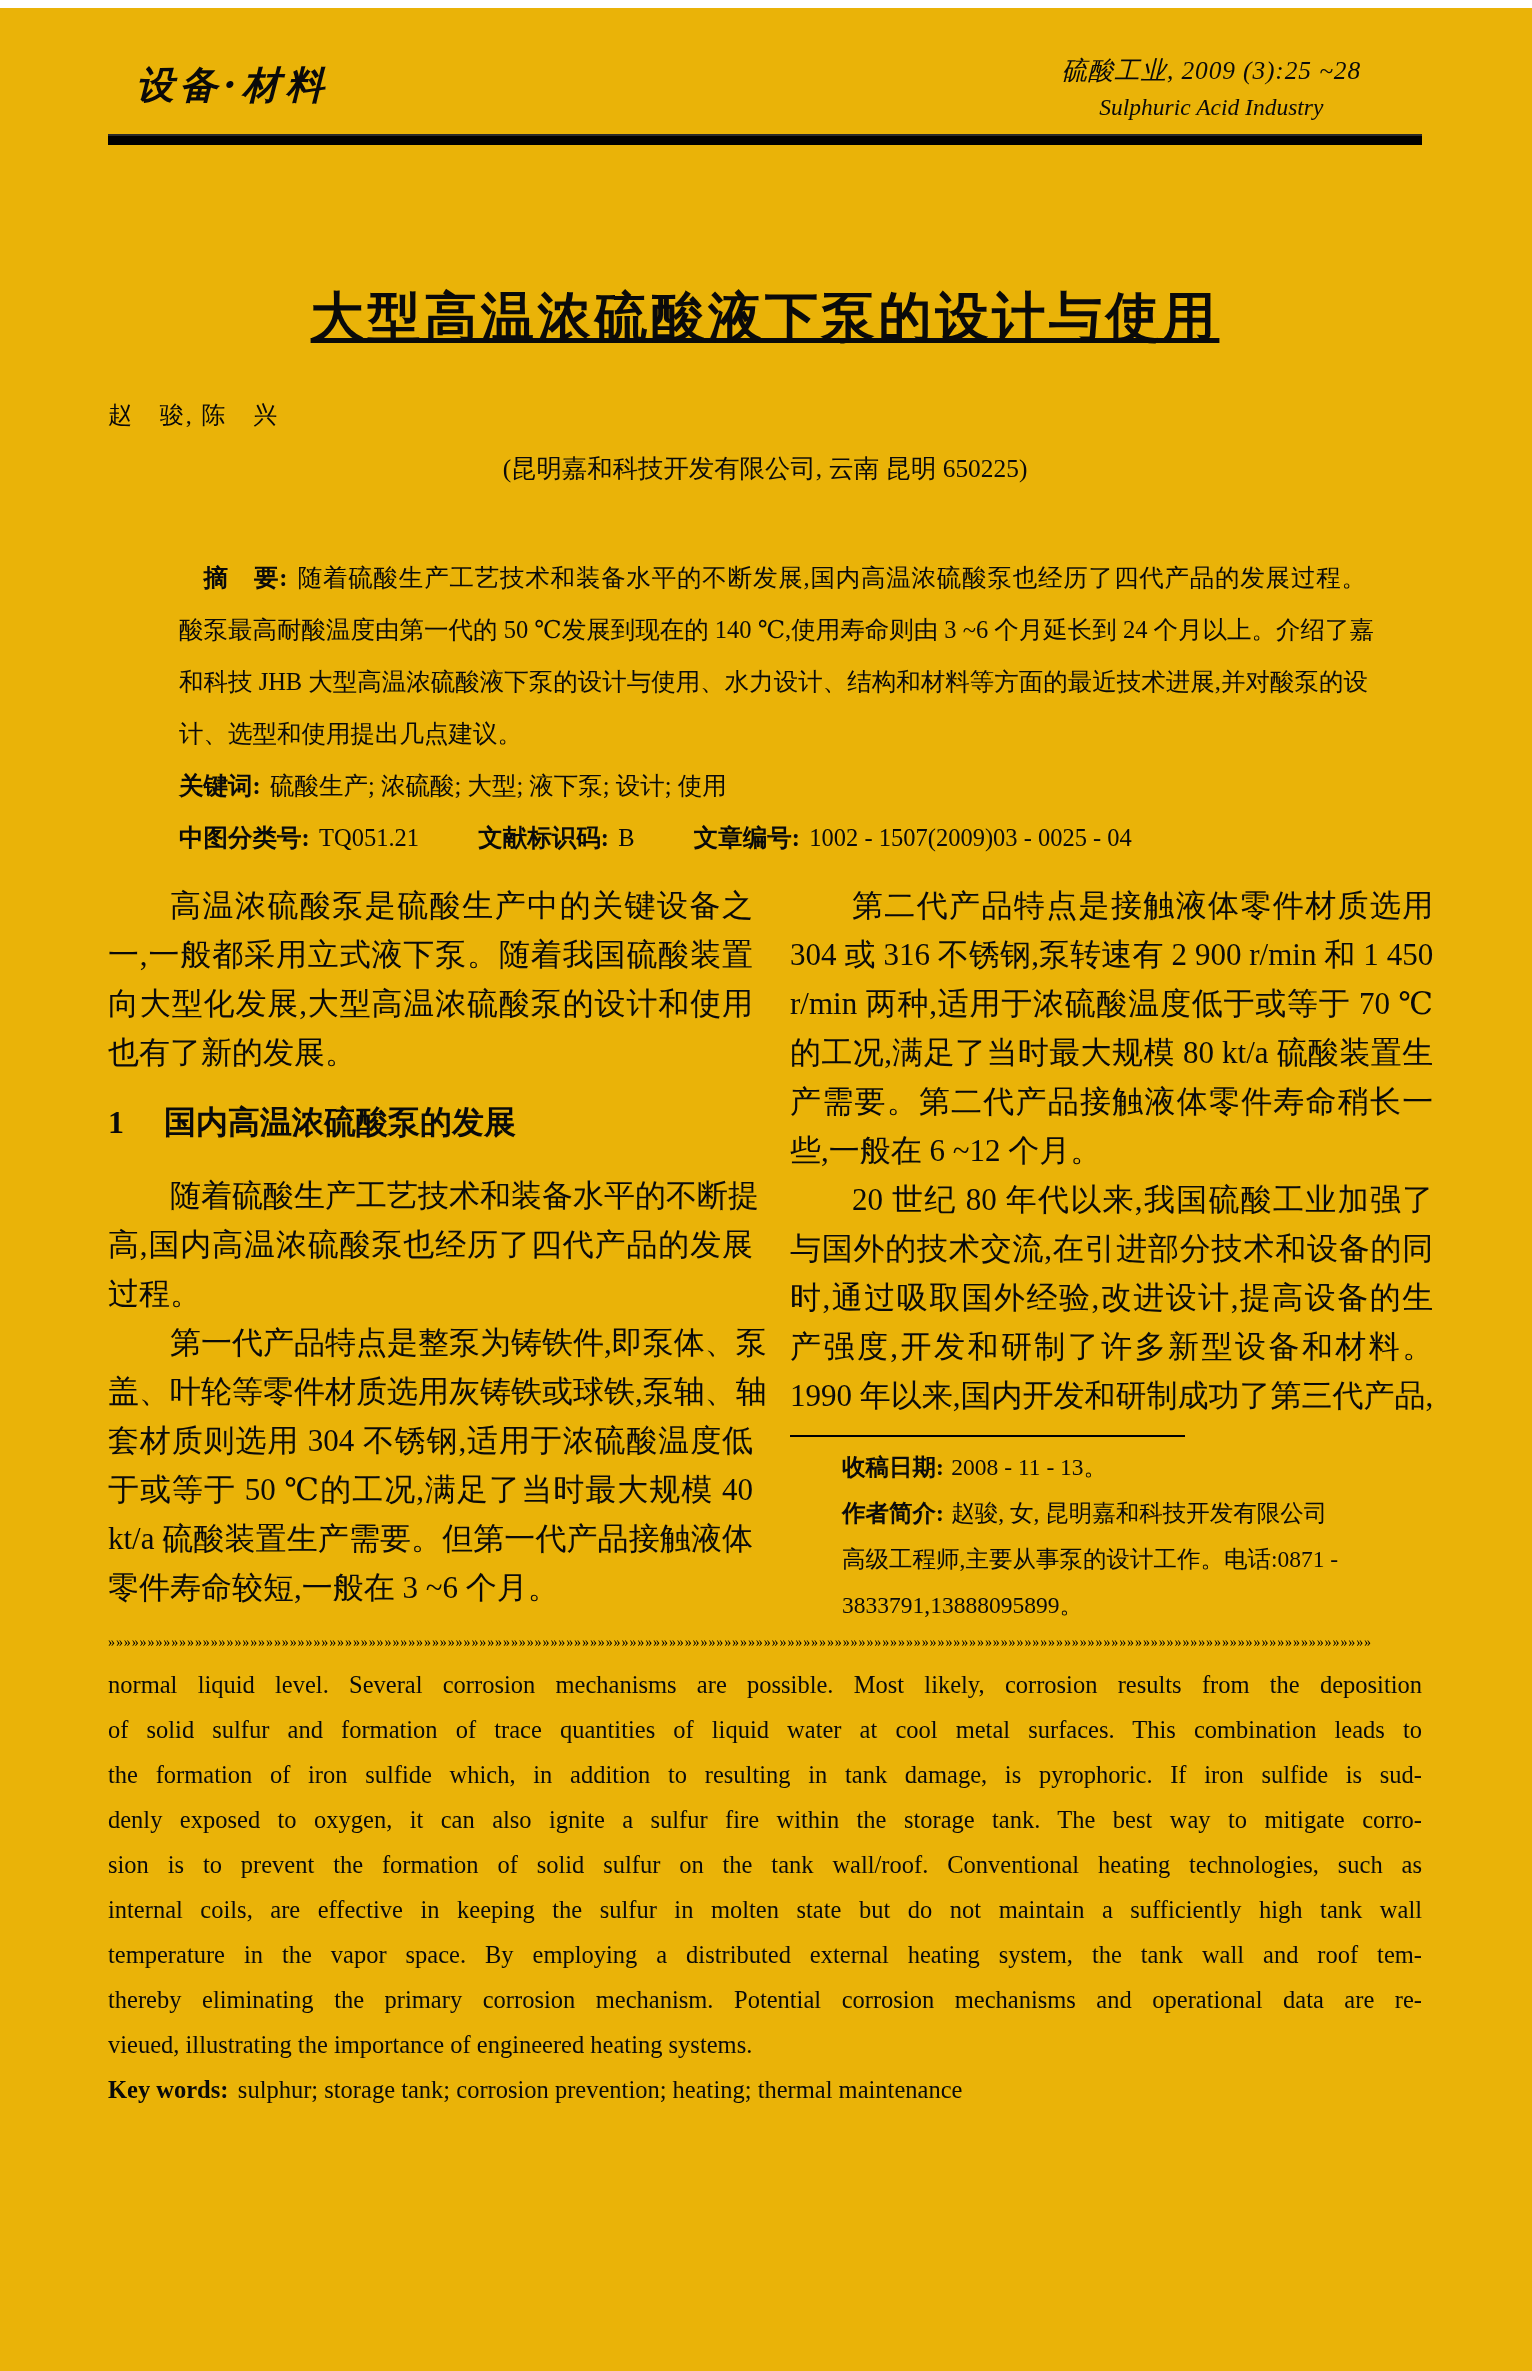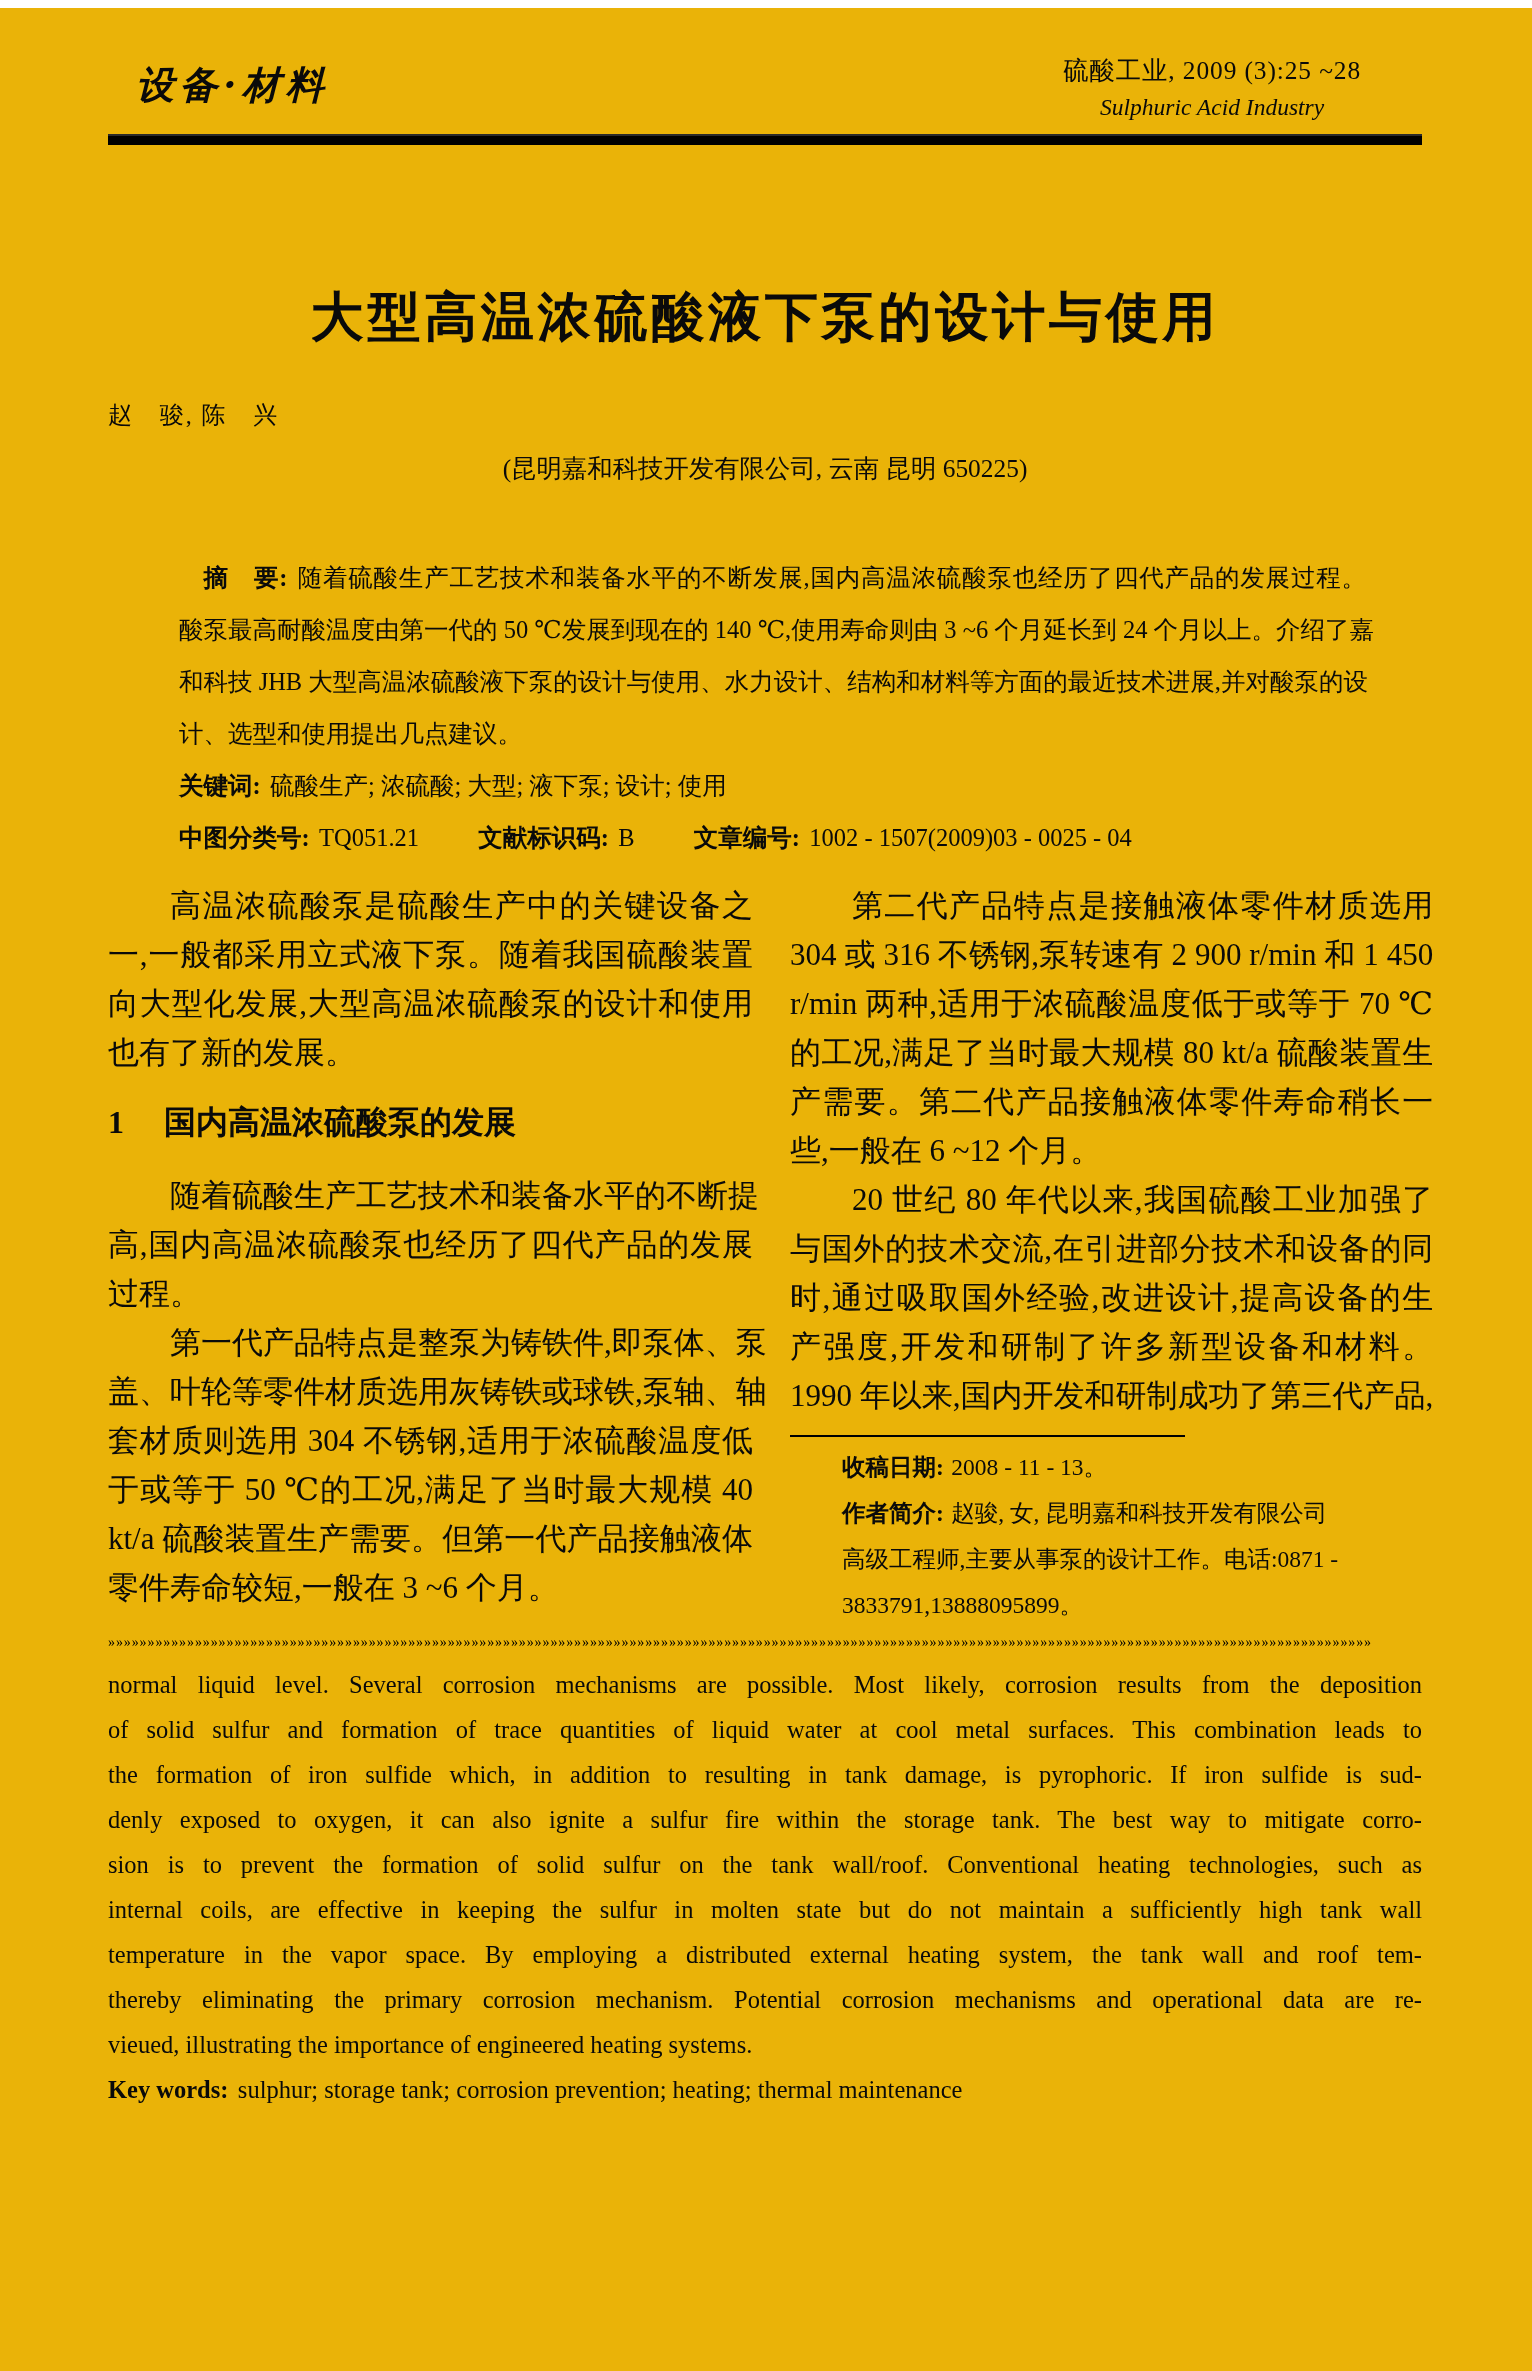--- a/index.html
+++ b/index.html
@@ -16,31 +16,31 @@
   }
   
   .masthead { display:flex; justify-content:space-between; align-items:flex-end; }
   .column-label {
     font-family:"DejaVu Serif",serif;
     font-style:italic; font-weight:700;
     font-size:38px; letter-spacing:5.6px;
     margin-left:28px; padding-bottom:9.4px;
   }
   .journal-info { text-align:center; margin-right:61px; }
-  .journal-cn { font-size:25.4px; letter-spacing:0.9px; }
+  .journal-cn { font-size:25.4px; letter-spacing:0.9px;font-style:italic; }
   .journal-en { font-size:23.5px; font-style:italic; margin-top:5.6px; }
   .double-rule {
     margin-top:13px; height:5.6px;
     border-top:2.8px solid #2a2a2a;
     border-bottom:9.4px solid #000;
   }
   
   .title {
     margin-top:137px; text-align:center;
-    font-size:53px; font-weight:700; letter-spacing:3.8px;
+    font-size:53px; font-weight:700; letter-spacing:3.8px;text-decoration:underline;
   }
   .authors { margin-top:45px; text-align:left; font-size:24px; letter-spacing:1.9px; }
   .affiliation { margin-top:21px; text-align:center; font-size:25.4px; }
   
   .front-matter { margin:66px 56px 0 71px; font-size:24.5px; line-height:52px; }
   .cn-label { font-weight:700; margin-right:9.4px; }
   .jfull { text-align:justify; text-align-last:justify; }
   .line { white-space:nowrap; }
   .ind1 { text-indent:1em; }
   .ind2 { text-indent:2em; }

